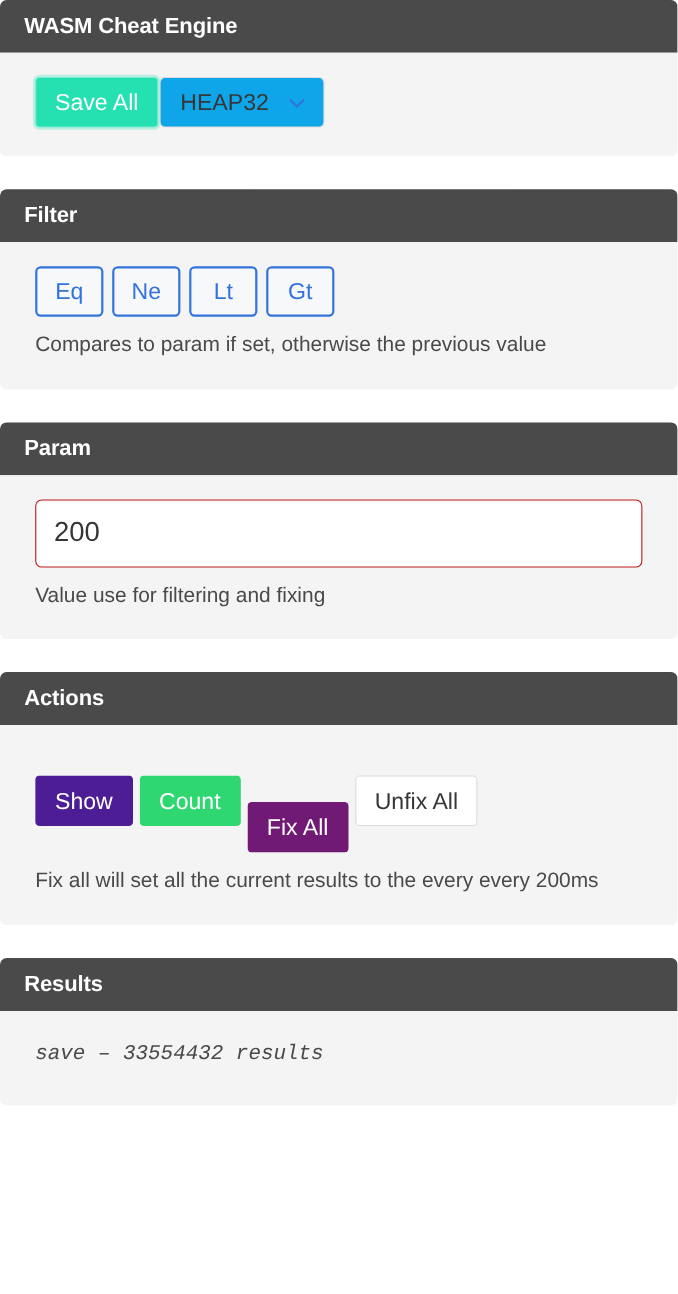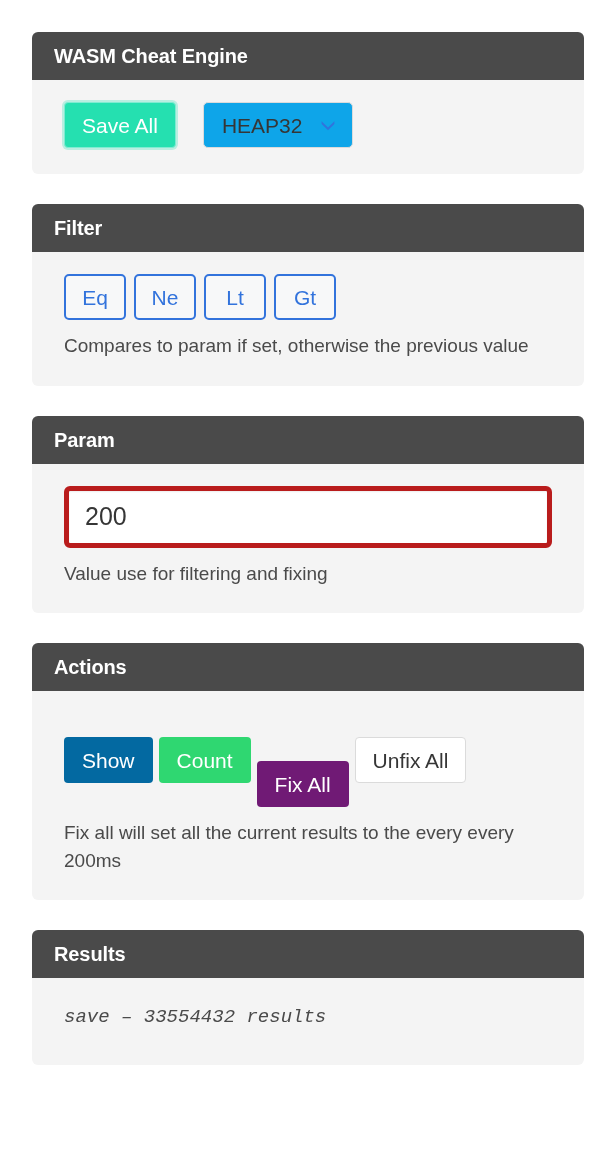--- a/index.html
+++ b/index.html
@@ -9,21 +9,21 @@
   }
   body {
     width: 616px;
     height: 1176px;
     font-family: "Liberation Sans", sans-serif;
     color: #363636;
     overflow: hidden;
   }
 
   .page {
-    padding: 32px;
+    padding: 0;
     box-sizing: border-box;
     width: 616px;
   }
 
   
   .card {
     margin-bottom: 30px;
     border-radius: 6px;
   }
   .card-header {
@@ -76,30 +76,30 @@
   .btn-outline-blue {
     background: #f7f8f9;
     color: #3273dc;
     border: 2px solid #3273dc;
     border-radius: 5px;
     width: 62px;
     padding: 10px 0;
     font-size: 21px;
   }
 
-  .btn-blue   { background:#0369a1; color:#ffffff; }
+  .btn-blue   { background:#4c1d95; color:#ffffff; }
   .btn-green  { background:#2fd771; color:#ffffff; }
   .btn-red    { background:#701a75; color:#ffffff;margin-top:48px; }
   .btn-white  { background:#ffffff; color:#363636; border:1px solid #dbdbdb; }
 
   
   .control-row {
     display: flex;
     align-items: center;
-    gap: 27px;
+    gap: 1px;
   }
   .filter-row { gap: 8px; }
   .actions-row { gap: 6px; }
 
   
   .select-wrap {
     position: relative;
     display: inline-flex;
     align-items: center;
     background: #0ea5e9;
@@ -134,21 +134,21 @@
     max-width: 520px;
   }
 
   
   .input-field {
     display: block;
     width: 100%;
     box-sizing: border-box;
     height: 62px;
     background: #ffffff;
-    border: 5px solid #b91c1c;
+    border: 1px solid #b91c1c;
     border-radius: 6px;
     font-family: "Liberation Sans", sans-serif;
     font-size: 25px;
     color: #363636;
     padding: 0 16px;
     box-shadow: inset 0 1px 2px rgba(10,10,10,0.07);
     outline: none;
   }
 
   

